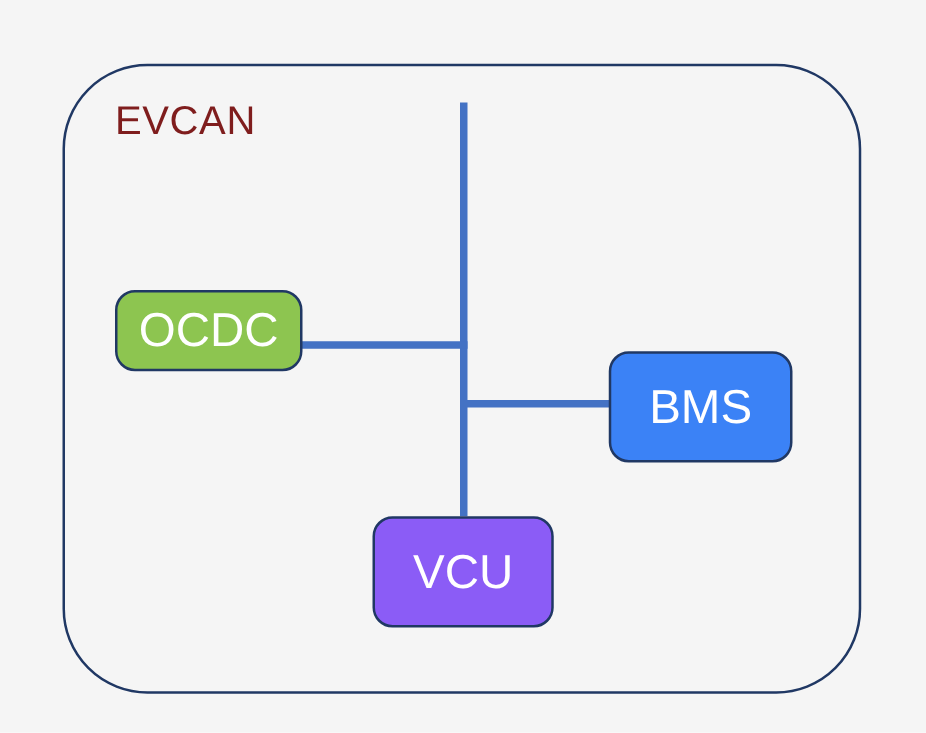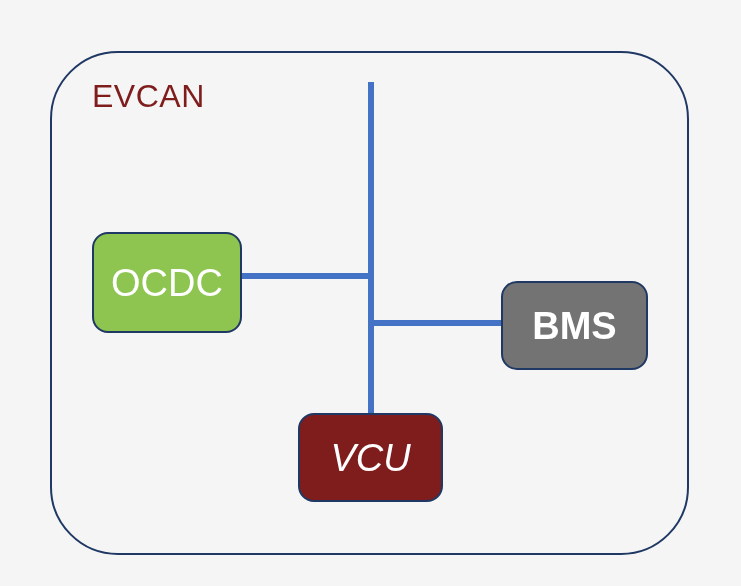--- a/index.html
+++ b/index.html
@@ -67,38 +67,36 @@
     justify-content: center;
     color: #ffffff;
     font-size: 38px;
     line-height: 1;
     user-select: none;
   }
   .node-ocdc {
     left: 92px;
     top: 232px;
     width: 150px;
-    height: 101px;
+    height: 65px;
     background: #8dc550;
   }
   .node-bms {
-    left: 501px;
+    left: 487px;
     top: 281px;
     width: 147px;
     height: 89px;
-    background: #737373;
-    font-weight: bold;
+    background: #3b82f6;
   }
   .node-vcu {
     left: 298px;
     top: 413px;
     width: 145px;
     height: 89px;
-    background: #7f1d1d;
-    font-style: italic;
+    background: #8b5cf6;
   }
 </style>
 </head>
 <body>
 
 <div class="canvas">
 
   <div class="boundary"></div>
 
   <div class="diagram-title">EVCAN</div>

